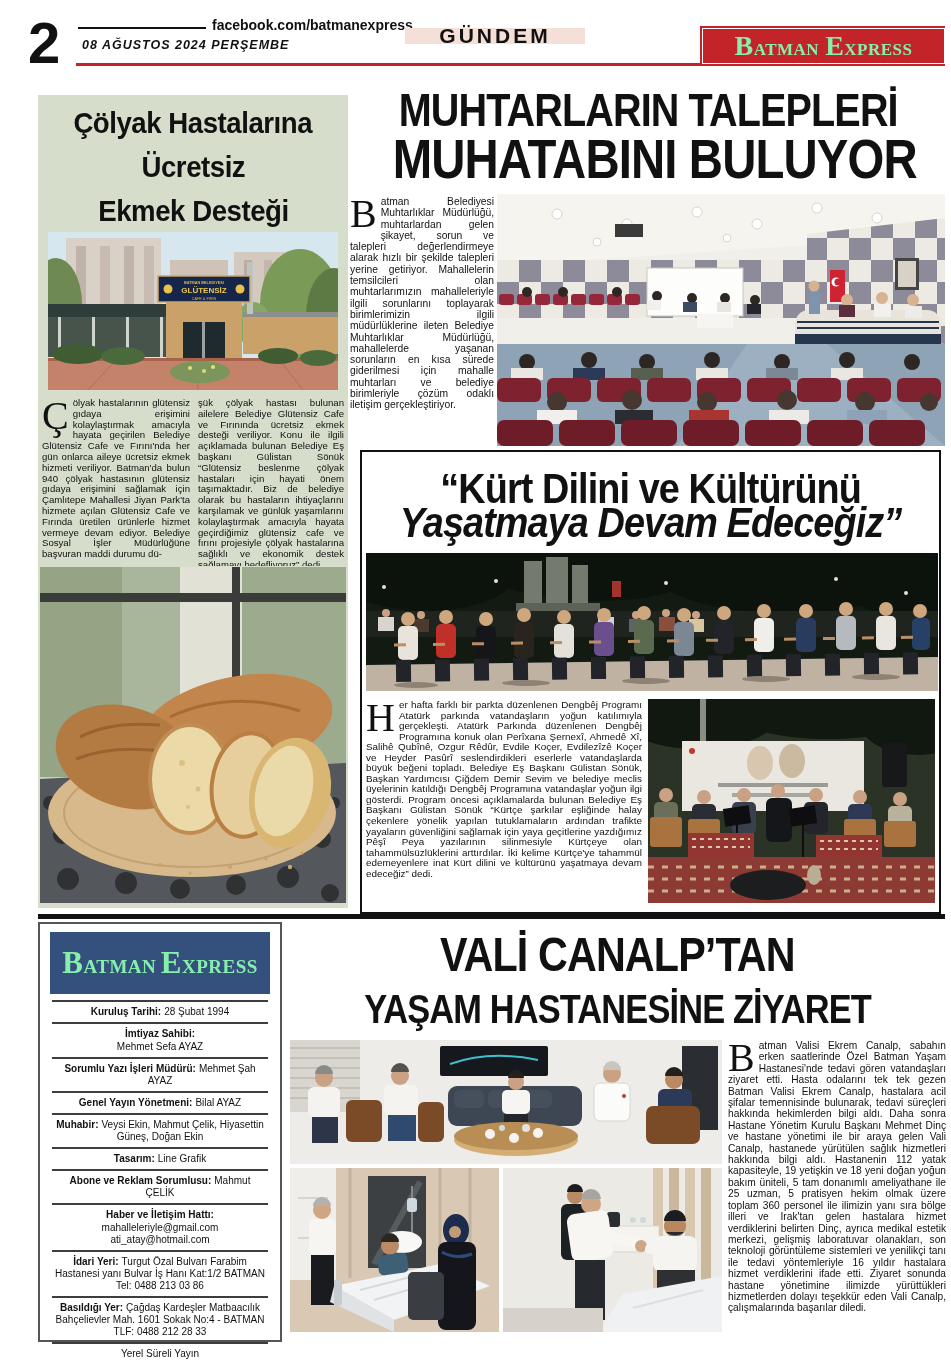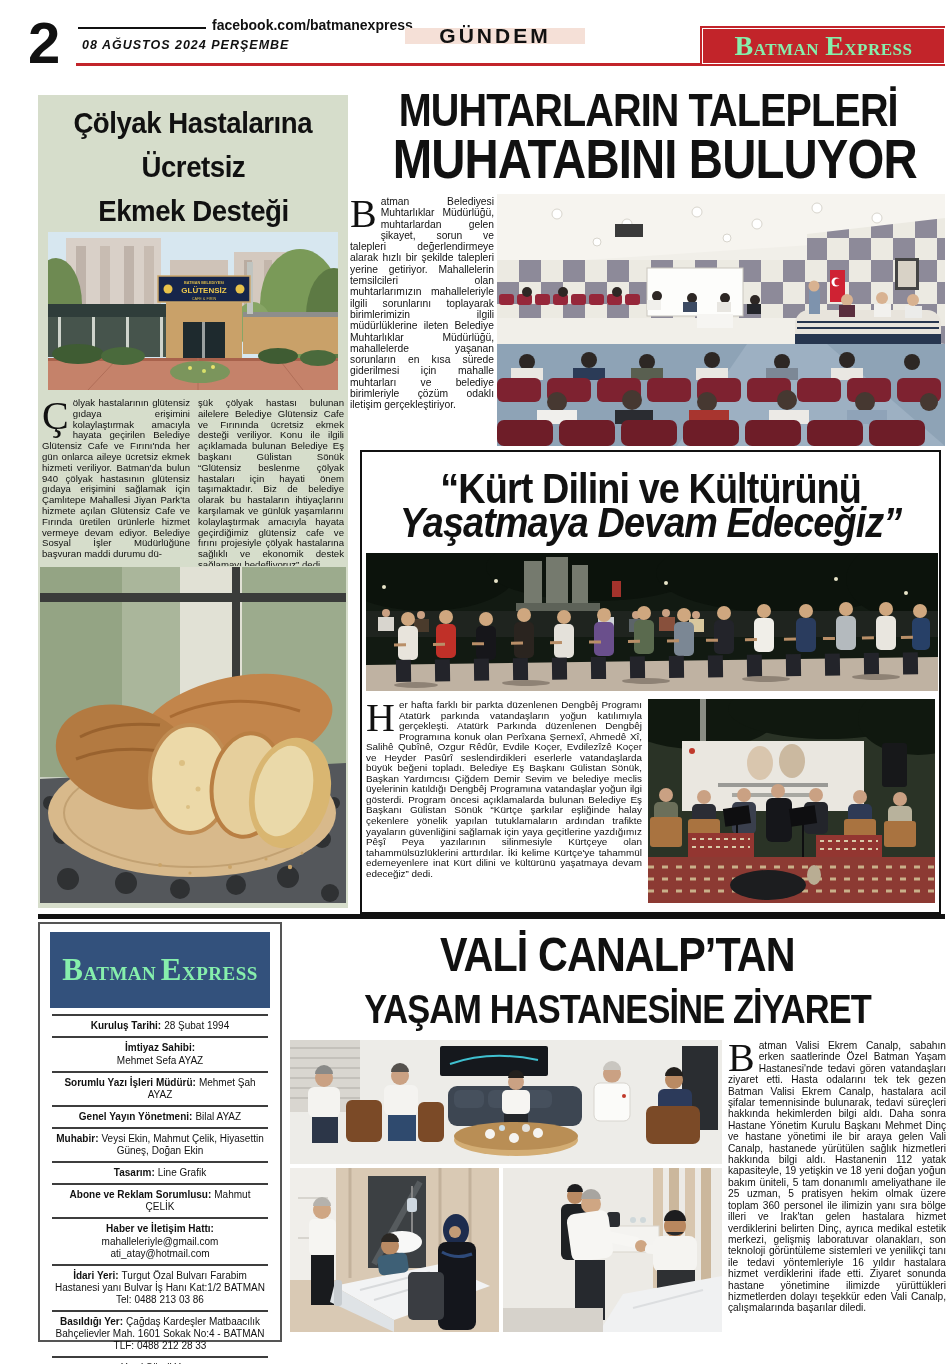--- a/index.html
+++ b/index.html
@@ -48,21 +48,21 @@
   .kur-body{left:366px;top:700px;width:276px;height:210px;font-size:9.9px;line-height:10.55px;}
   .val-body{left:728px;top:1040px;width:218px;height:324px;font-size:10.2px;line-height:11.4px;}
 
   
   .kurt-box{left:360px;top:450px;width:581px;height:464px;border:2px solid #111;box-sizing:border-box;background:#fff;}
   .divider{left:38px;top:914px;width:907px;height:5px;background:#111;}
 
   
   .imprint{left:38px;top:922px;width:244px;height:420px;border:2px solid #555;box-sizing:border-box;
            display:flex;flex-direction:column;background:#fff;}
-  .imp-logo{margin:8px 10px 6px 10px;background:#33517c;padding:20px 2px;text-align:center;}
+  .imp-logo{margin:8px 10px 6px 10px;background:#33517c;padding:13px 2px;text-align:center;}
   .imp-logo .logo-word{font-size:19px;}
   .imp-logo .logo-word::first-letter{font-size:31px;}
   .imp-row{border-top:2px solid #3d3d3d;margin:0 12px;padding:4px 2px;text-align:center;
            font-size:10px;line-height:12px;}
   .imp-row:first-of-type{border-top:none;}
   .imp-label{font-weight:bold;margin-right:3px;}
   .imp-row.stack .imp-label{display:block;margin:0 0 1px 0;}
   .imp-value.pre{white-space:pre-line;}
   .imp-footer{margin-top:auto;background:#5d6e88;color:#fff;text-align:center;
               font-size:9.3px;line-height:12px;padding:5px 3px;}

